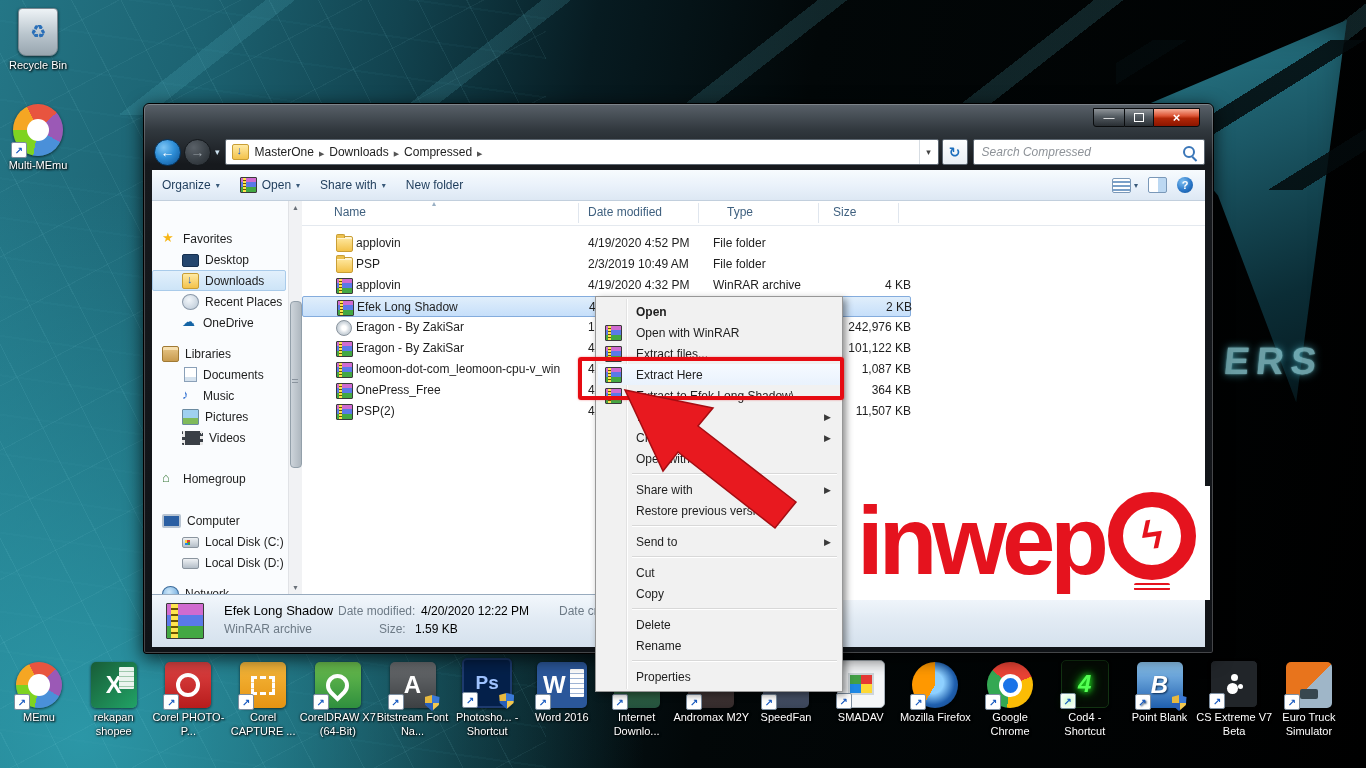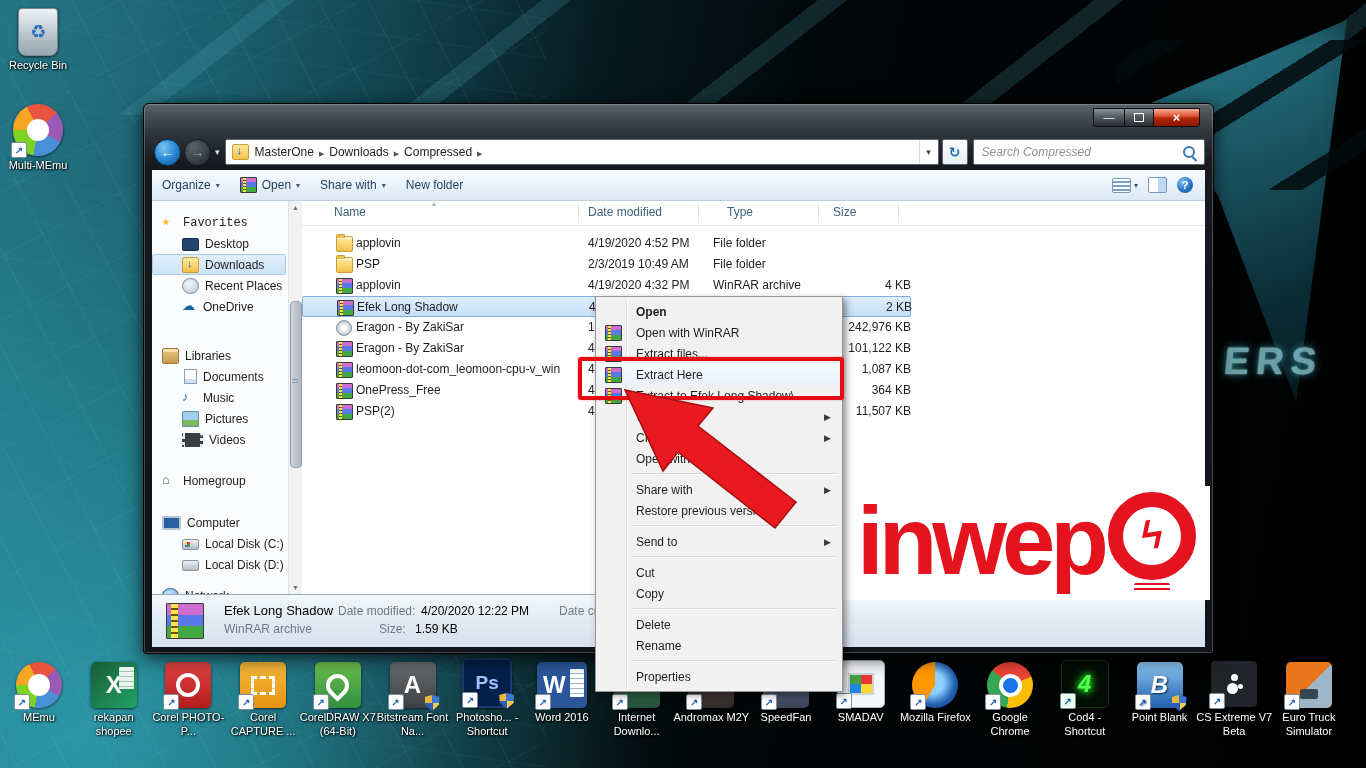--- a/index.html
+++ b/index.html
@@ -431,41 +431,41 @@
         <span class="ic-views"></span>
         <span class="dd" style="font-size:8px;color:#3a5a7a">▾</span>
       </span>
       <span class="ic-pane"></span>
       <span class="ic-help">?</span>
     </div>
   </div>
 
   <div class="main">
     <div class="side" id="side">
-        <div class="srow" style="margin-top: 0px; font-family: Liberation Mono, monospace;">
+        <div class="srow" style="margin-top: 16px;">
           <span class="si si-star" data-g="★"></span>
           <span>Favorites</span>
         </div>
         <div class="srow child">
           <span class="si si-desktop"></span>
           <span>Desktop</span>
         </div>
         <div class="srow child sel">
           <span class="si si-downloads"></span>
           <span>Downloads</span>
         </div>
         <div class="srow child">
           <span class="si si-recent"></span>
           <span>Recent Places</span>
         </div>
         <div class="srow child">
           <span class="si si-cloud" data-g="☁"></span>
           <span>OneDrive</span>
         </div>
-        <div class="srow" style="margin-top: 28px;">
+        <div class="srow" style="margin-top: 10px;">
           <span class="si si-lib"></span>
           <span>Libraries</span>
         </div>
         <div class="srow child">
           <span class="si si-doc"></span>
           <span>Documents</span>
         </div>
         <div class="srow child">
           <span class="si si-music" data-g="♪"></span>
           <span>Music</span>

